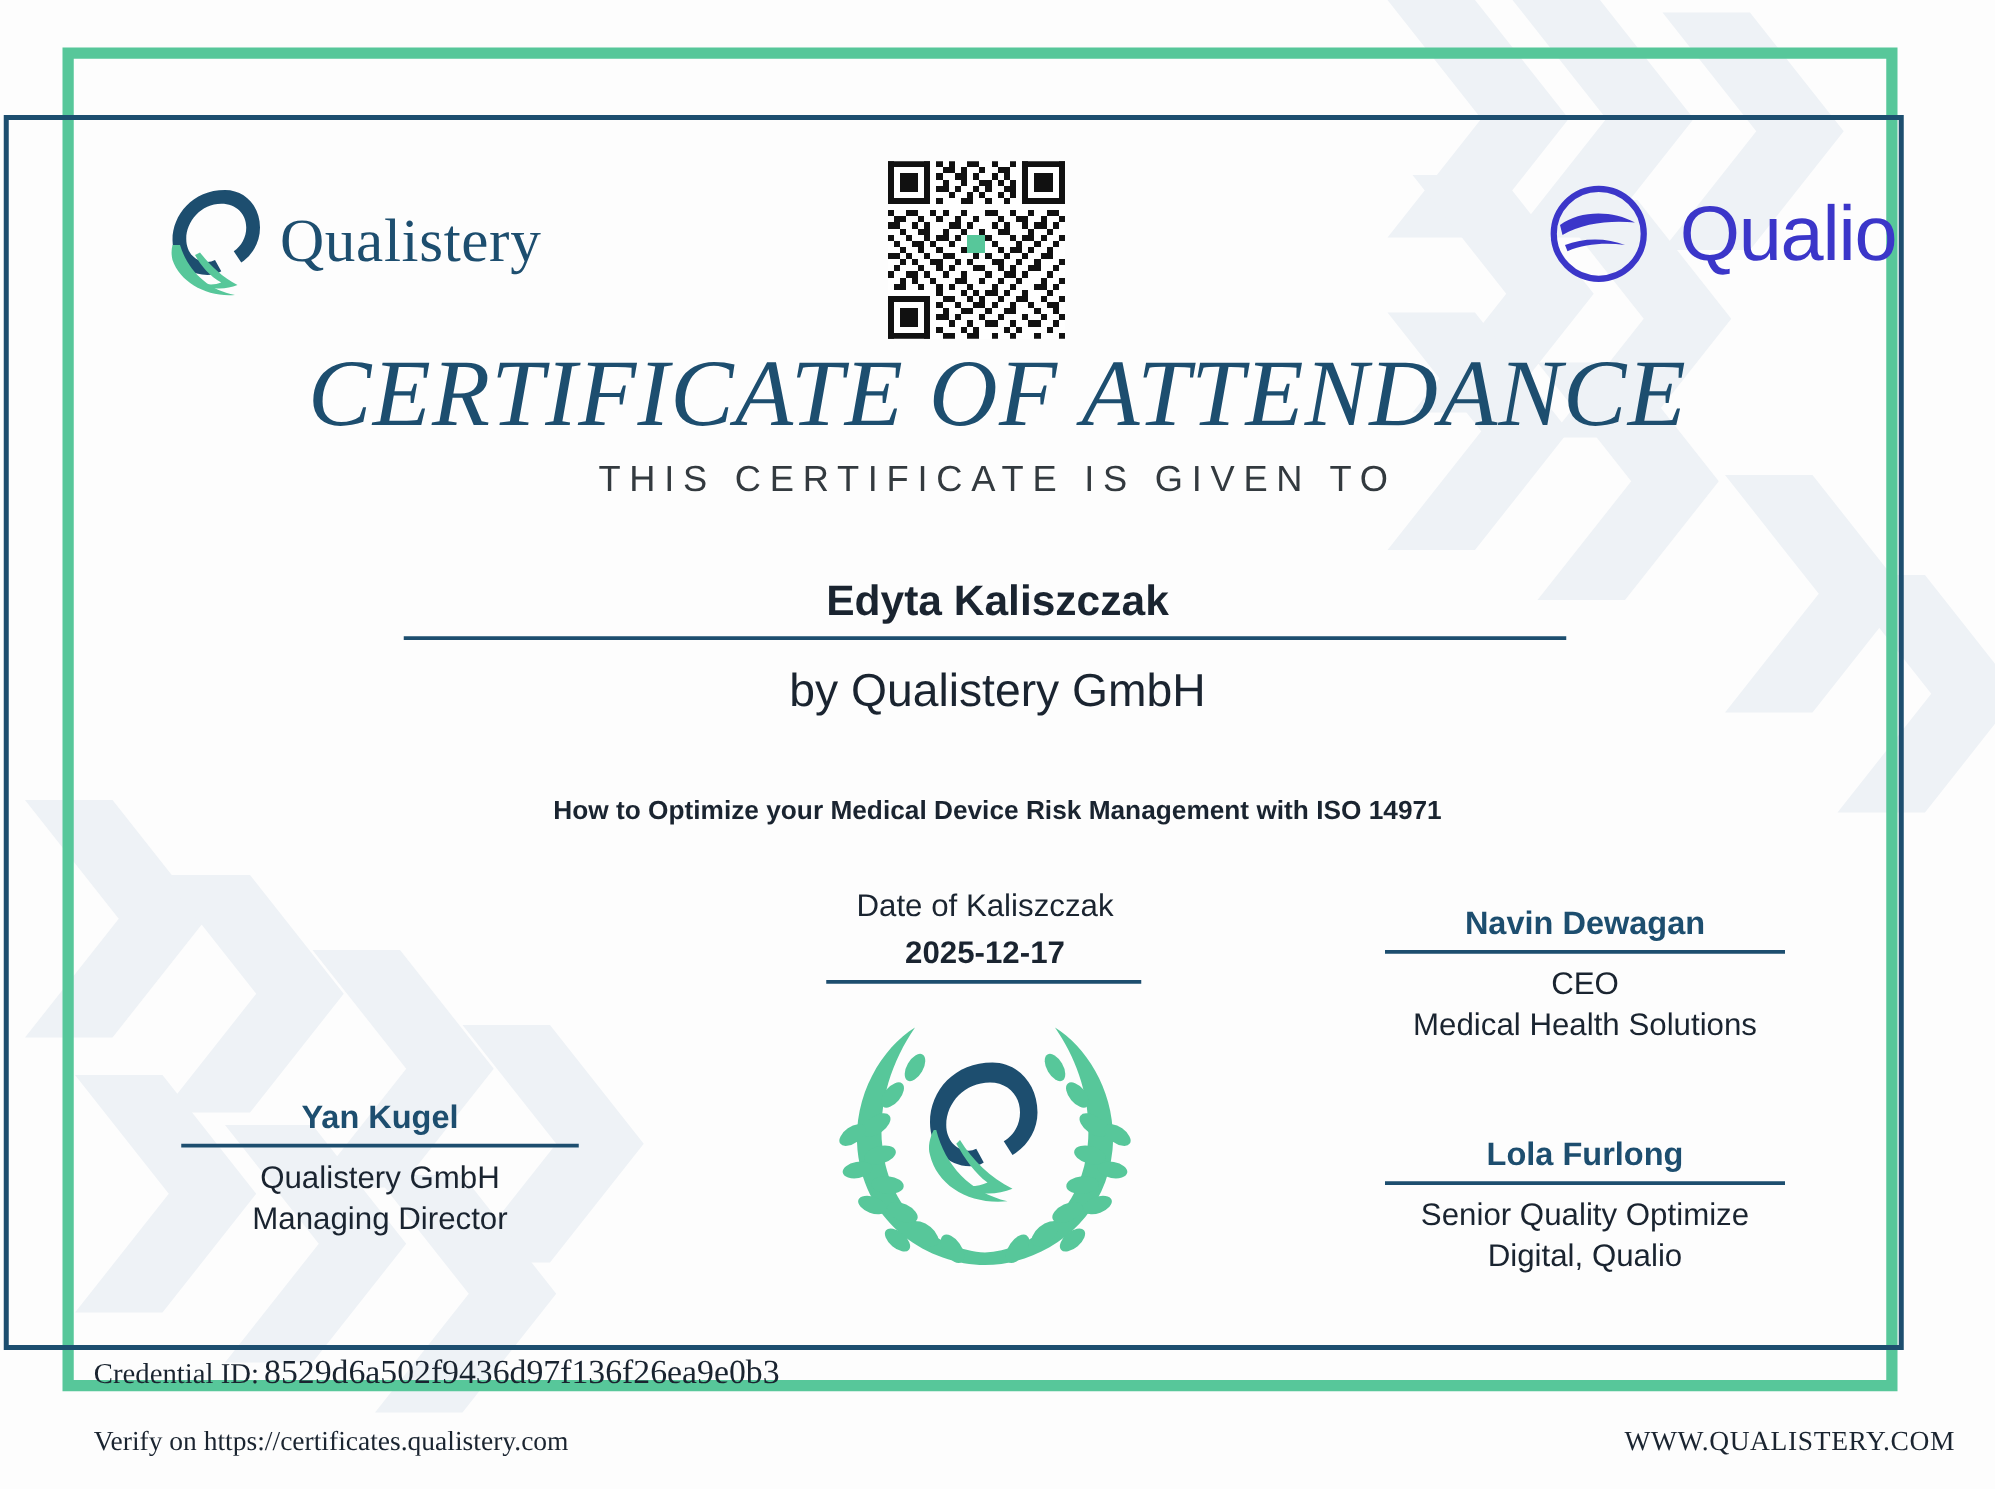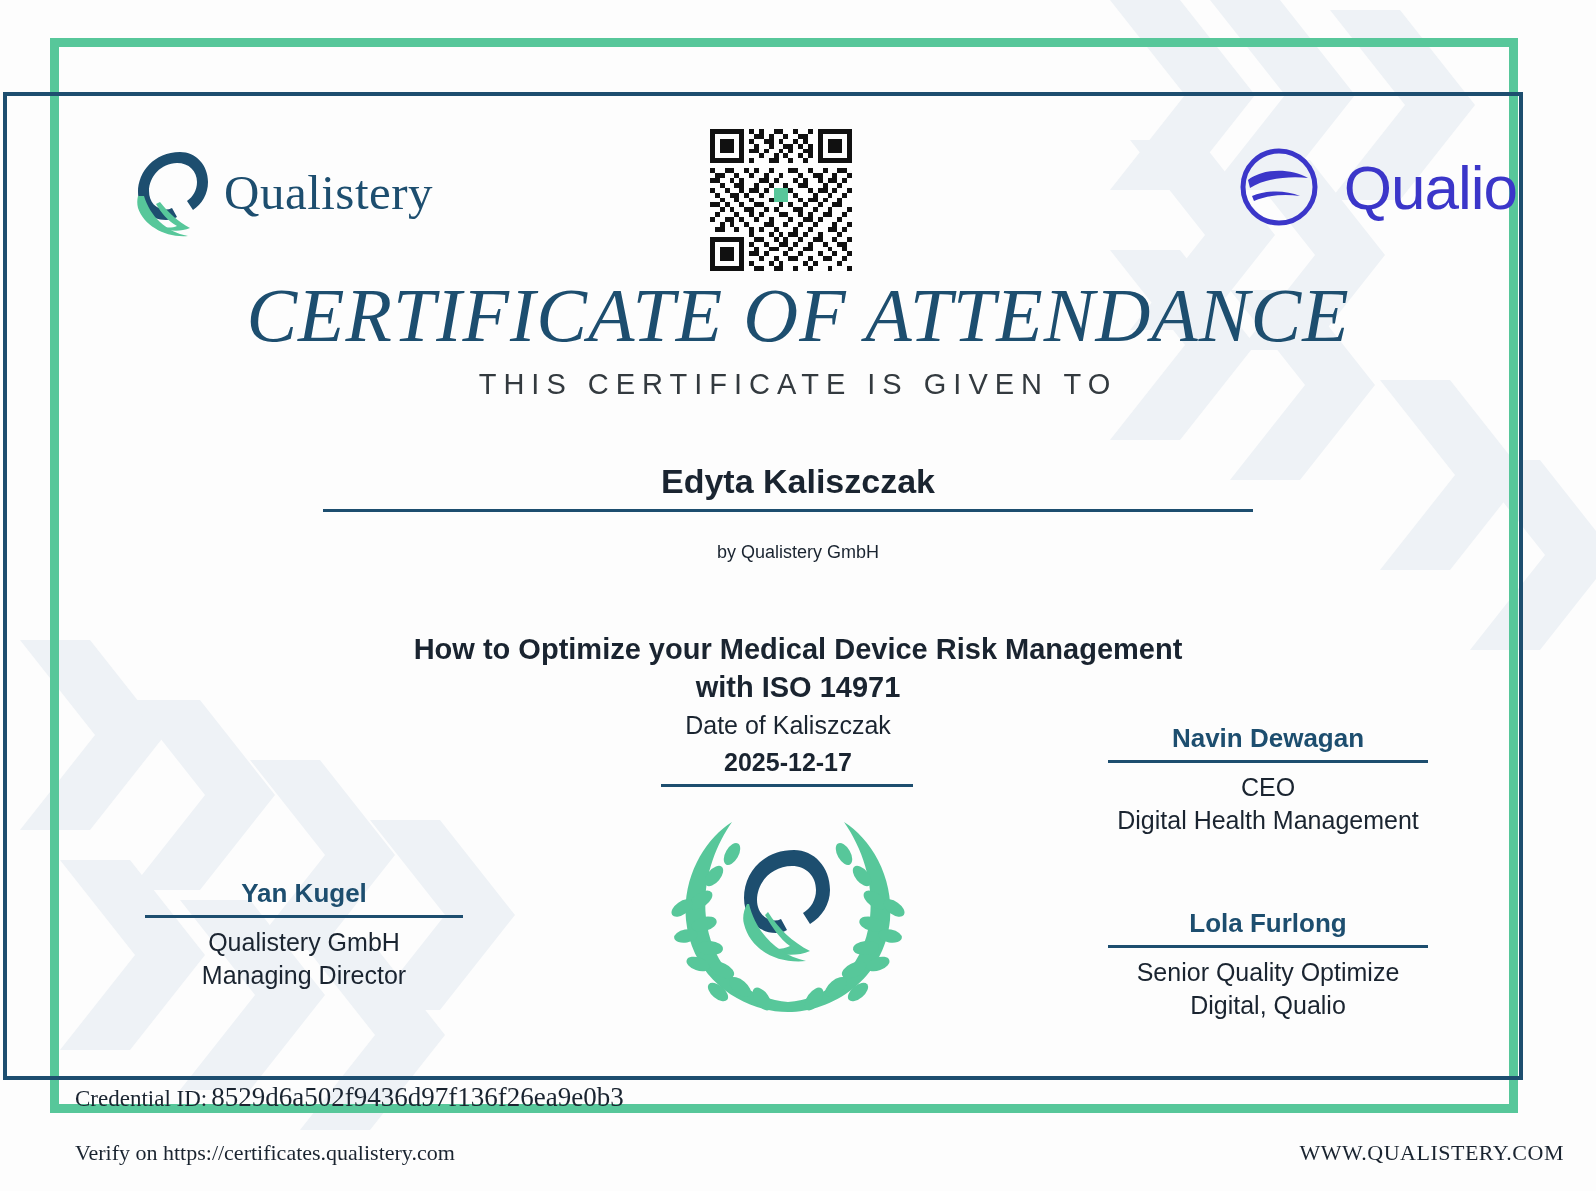--- a/index.html
+++ b/index.html
@@ -144,32 +144,32 @@
     height: 3px;
     background: #1d4e6f;
   }
 
   .awarded-by {
     position: absolute;
     top: 534px;
     left: 0;
     width: 1596px;
     text-align: center;
-    font-size: 18px;
+    font-size: 37px;
     color: #1a2430;
     line-height: 37px;
   }
 
   .course-title {
     position: absolute;
     top: 630px;
     left: 398px;
     width: 800px;
     text-align: center;
-    font-size: 29px;
+    font-size: 21px;
     font-weight: bold;
     color: #1a2430;
     line-height: 38px;
   }
 
   .date-label {
     position: absolute;
     top: 711px;
     left: 498px;
     width: 580px;
@@ -596,21 +596,21 @@
         <path d="M142 38 C112 38 92 60 92 86 C92 106 106 121 124 121 C128 121 132 120 135 118 L129 107 C127 108 125 108.5 123 108.5 C113 108.5 105 100 105 88 C105 70 120 54 140 54 C154 54 164 64 164 78 C164 88 159 96 151 101 L158 112 C170 105 178 92 178 78 C178 55 162 38 142 38 Z" fill="#1d4e6f"></path>
         <path d="M116 100 C126 116 140 130 158 139 C144 145 126 144 116 136 C124 138 132 137 138 134 C128 127 120 115 113 103 Z" fill="#57c79a"></path>
         <path d="M97 92 C104 120 124 142 154 149 C124 152 98 137 92 112 C90 105 92 98 95 92 Z" fill="#57c79a"></path>
       </g>
     </svg>
 
     <div class="sig sig-navin">
       <div class="name">Navin Dewagan</div>
       <div class="rule"></div>
       <div class="role">CEO</div>
-      <div class="role">Digital Health Management</div>
+      <div class="role">Medical Health Solutions</div>
     </div>
 
     <div class="sig sig-lola">
       <div class="name">Lola Furlong</div>
       <div class="rule"></div>
       <div class="role">Senior Quality Optimize</div>
       <div class="role">Digital, Qualio</div>
     </div>
 
     <div class="sig sig-yan">

